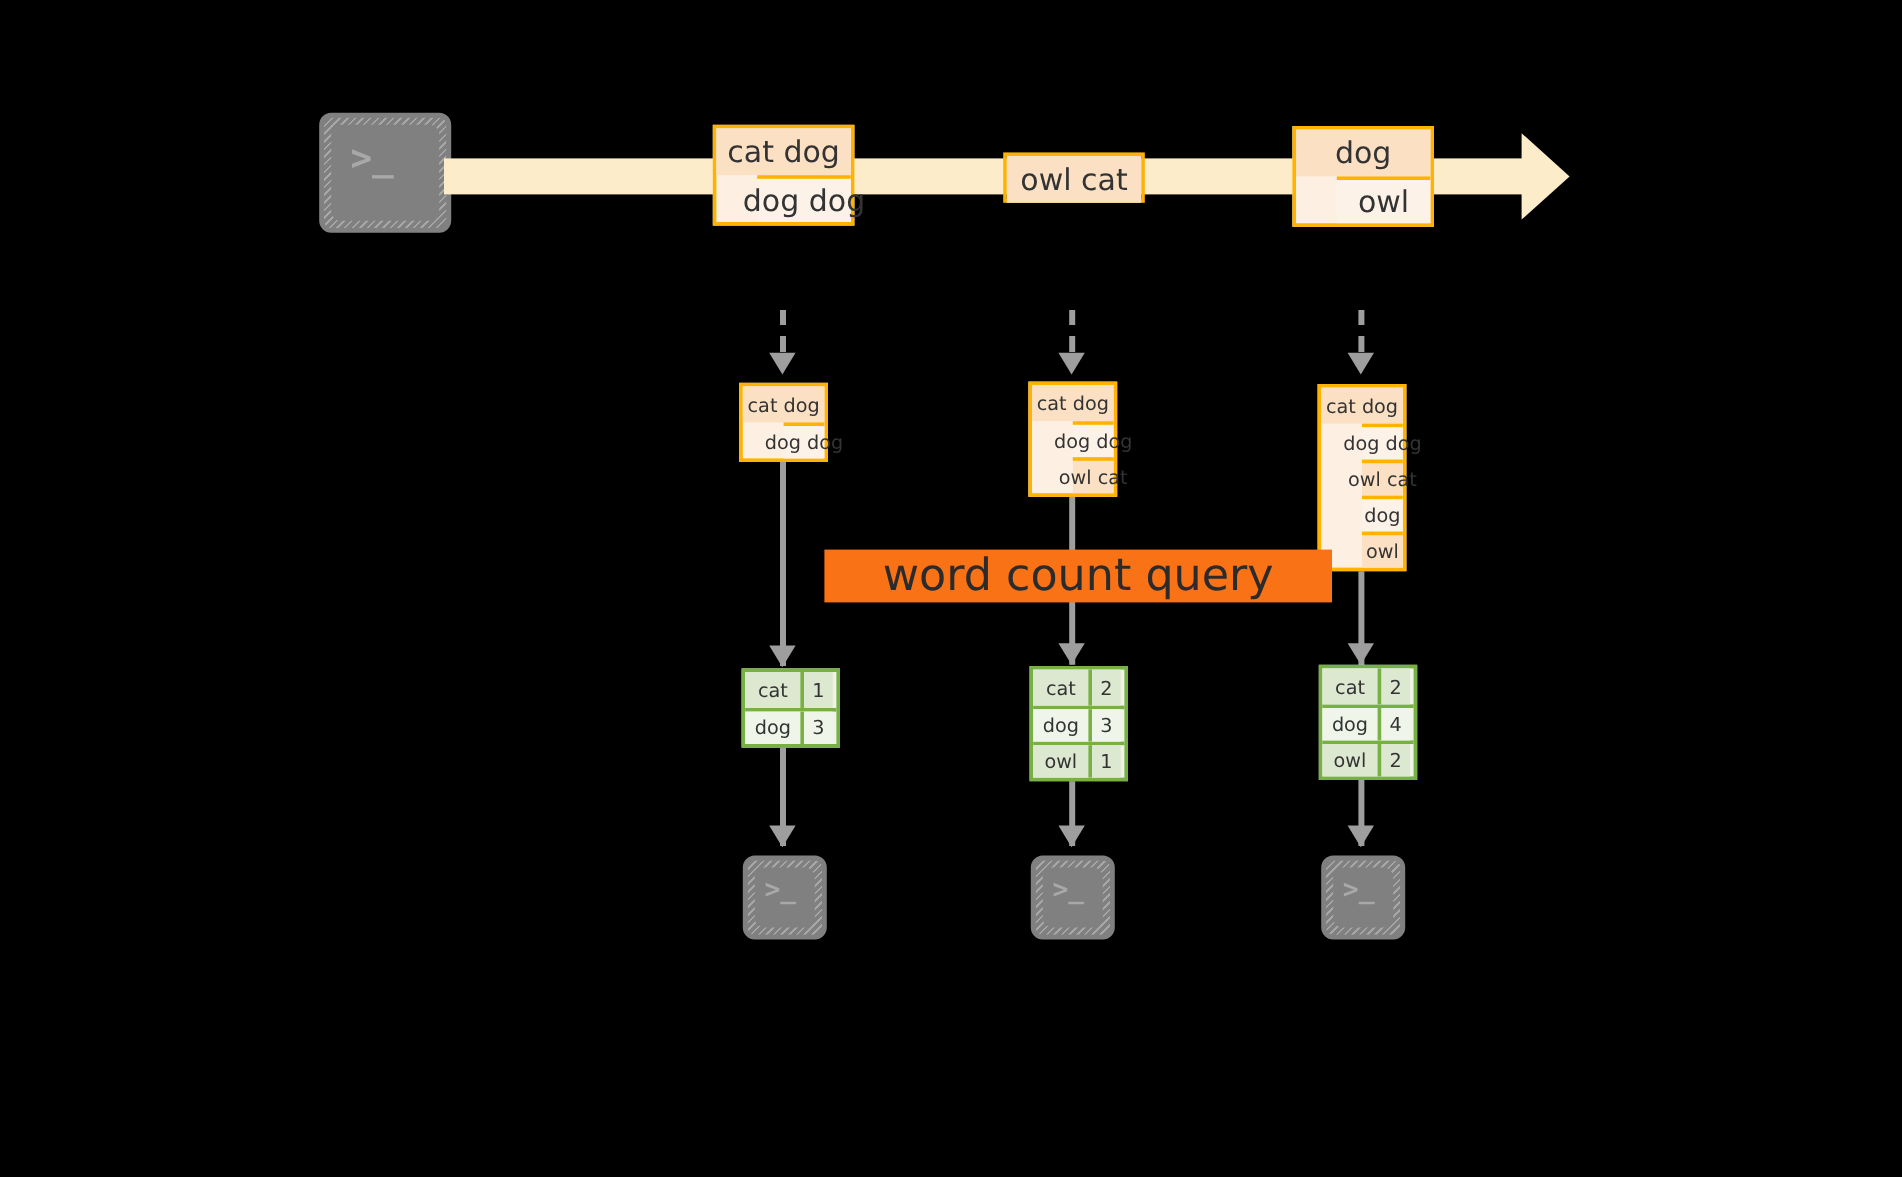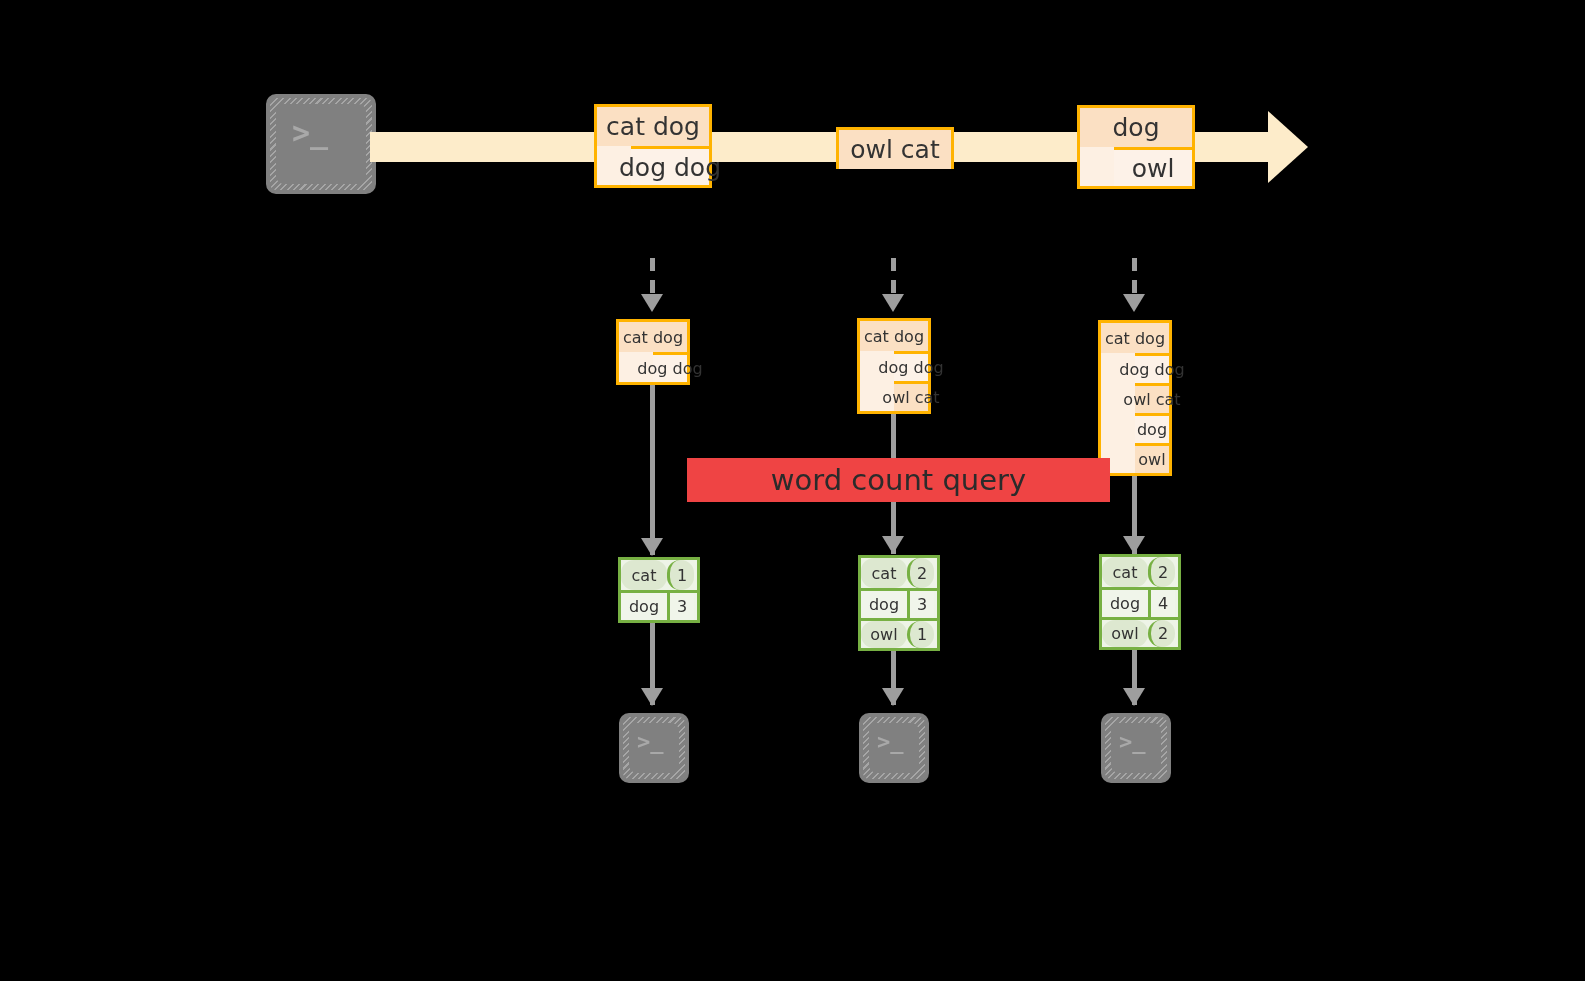--- a/index.html
+++ b/index.html
@@ -101,21 +101,21 @@
     box-sizing: border-box;
     display: flex;
     align-items: center;
     justify-content: center;
     color: #333333;
     font-size: 16px;
     white-space: nowrap;
   }
   .gcell.key { width: 46px; }
   .gcell.val { width: 27px; border-left: 3px solid #77b043; }
-  .grow.shade-a .gcell { background: #dde8d0; border-radius: 13px; }
+  .grow.shade-a .gcell { background: #dde8d0; }
   .grow.shade-b .gcell { background: #f0f5ea; }
 
   
   .vline {
     position: absolute;
     width: 5px;
     background: #9e9e9e;
   }
   .vhead {
     position: absolute;
@@ -129,26 +129,25 @@
     width: 5px;
     background: repeating-linear-gradient(
       to bottom,
       #9e9e9e 0px, #9e9e9e 13px,
       rgba(0,0,0,0) 13px, rgba(0,0,0,0) 22px);
   }
 
   
   .query-label {
     position: absolute;
-    background: #ef4444;
-    display: flex;
-    align-items: center;
+    background: #f97316;
+    display: flex;
     justify-content: center;
     color: #2b2b2b;
-    font-size: 29px;
+    font-size: 37px;
     white-space: nowrap;
   }
 </style>
 </head>
 <body>
 
 <div id="canvas">
 
   <div class="term term-big" style="left:266px; top:94px; width:110px; height:100px;">
     <div class="inner"></div>

